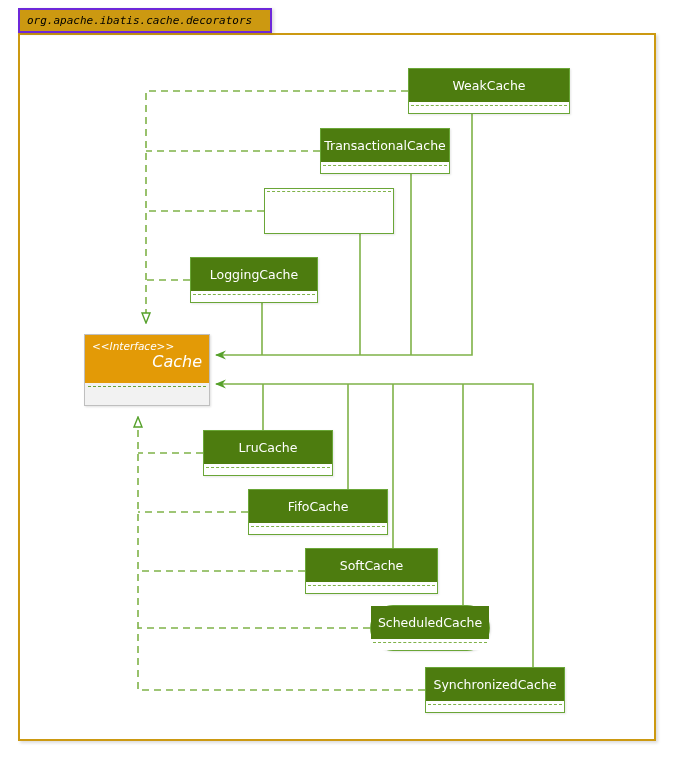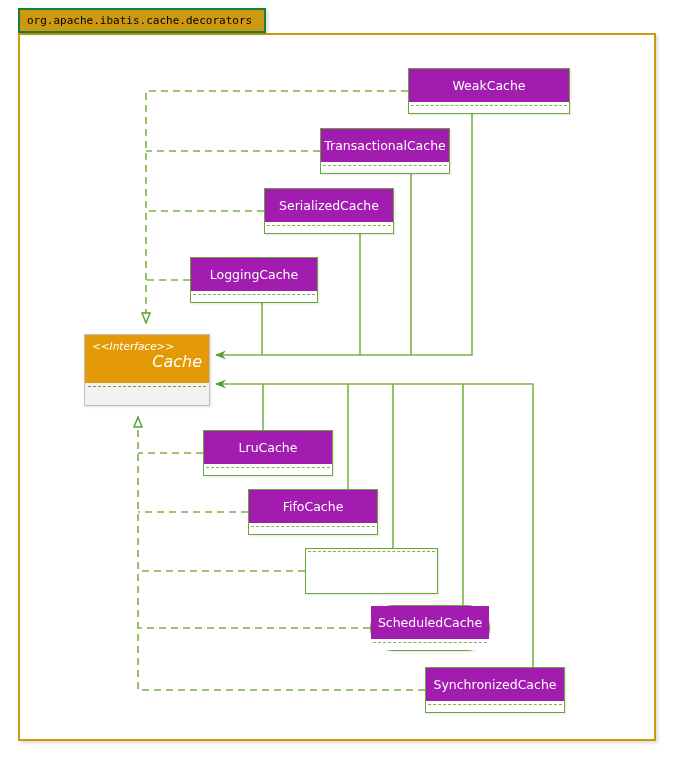--- a/index.html
+++ b/index.html
@@ -32,26 +32,27 @@
     background: #FFFFFF;
     box-sizing: border-box;
     box-shadow: 2px 2px 3px rgba(0,0,0,0.14);
   }
   .pkg-tab {
     position: absolute;
     left: 18px;
     top: 8px;
     height: 25px;
     background: #CC9911;
-    border: 2px solid #15803d;
-    box-sizing: border-box;
-    padding: 0 12px 0 7px;
+    border: 2px solid #6d28d9;
+    box-sizing: border-box;
+    padding: 0 18px 0 7px;
     display: flex;
     align-items: center;
     box-shadow: 2px 1px 3px rgba(0,0,0,0.14);
+    font-style: italic;
   }
   .pkg-tab-label {
     font-family: "DejaVu Sans Mono", monospace;
     font-size: 11px;
     color: #000000;
     white-space: nowrap;
     letter-spacing: 0px;
   }
 
   
@@ -66,21 +67,21 @@
 
   
   .cls {
     position: absolute;
     box-sizing: border-box;
     border: 1px solid #6AA637;
     background: #FFFFFF;
     box-shadow: 1px 1px 2px rgba(0,0,0,0.10);
   }
   .cls-head {
-    background: #a21caf;
+    background: #4d7c0f;
     border-bottom: 1px solid #FFFFFF;
     color: #FFFFFF;
     height: 34px;
     display: flex;
     align-items: center;
     justify-content: center;
     font-size: 12.5px;
     box-sizing: border-box;
     padding: 0 0;
     white-space: nowrap;
@@ -209,36 +210,36 @@
   <div id="class-layer">
       <div class="cls" style="left: 408px; top: 68px; width: 162px; height: 46px;">
         <div class="cls-head">WeakCache</div>
         <div class="cls-body"></div>
       </div>
       <div class="cls" style="left: 320px; top: 128px; width: 130px; height: 46px;">
         <div class="cls-head">TransactionalCache</div>
         <div class="cls-body"></div>
       </div>
       <div class="cls" style="left: 264px; top: 188px; width: 130px; height: 46px;">
-        <div class="cls-head">SerializedCache</div>
         <div class="cls-body"></div>
       </div>
       <div class="cls" style="left: 190px; top: 257px; width: 128px; height: 46px;">
         <div class="cls-head">LoggingCache</div>
         <div class="cls-body"></div>
       </div>
       <div class="cls" style="left: 203px; top: 430px; width: 130px; height: 46px;">
         <div class="cls-head">LruCache</div>
         <div class="cls-body"></div>
       </div>
-      <div class="cls" style="left: 248px; top: 489px; width: 130px; height: 46px;">
+      <div class="cls" style="left: 248px; top: 489px; width: 140px; height: 46px;">
         <div class="cls-head">FifoCache</div>
         <div class="cls-body"></div>
       </div>
       <div class="cls" style="left: 305px; top: 548px; width: 133px; height: 46px;">
+        <div class="cls-head">SoftCache</div>
         <div class="cls-body"></div>
       </div>
       <div class="cls" style="left: 370px; top: 605px; width: 120px; height: 46px; border-radius: 23px;">
         <div class="cls-head">ScheduledCache</div>
         <div class="cls-body"></div>
       </div>
       <div class="cls" style="left: 425px; top: 667px; width: 140px; height: 46px;">
         <div class="cls-head">SynchronizedCache</div>
         <div class="cls-body"></div>
       </div>

